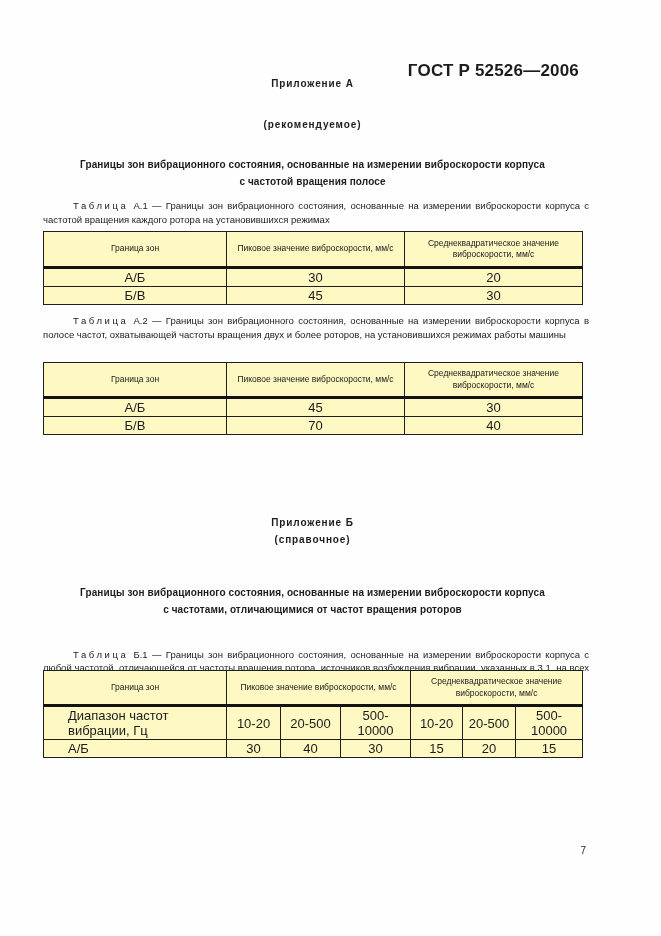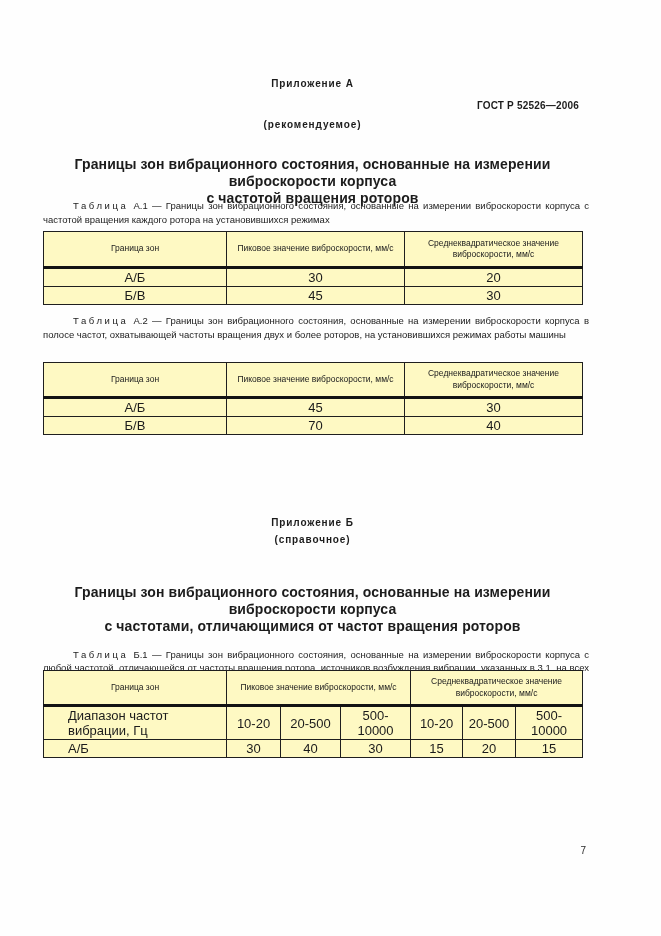--- a/index.html
+++ b/index.html
@@ -4,33 +4,33 @@
 <style>
   *{box-sizing:border-box;}
   html,body{margin:0;padding:0;}
   body{width:661px;height:936px;background:#ffffff;}
   .page{
     position:relative;width:661px;height:936px;background:#fefefe;
     font-family:"Liberation Sans","DejaVu Sans",sans-serif;color:#1c1c1c;overflow:hidden;
   }
   .doc-code{
     position:absolute;top:61px;left:43px;width:536px;text-align:right;
-    font-weight:700;font-size:10px;letter-spacing:.2px;margin-top:39px;
+    font-weight:700;font-size:17px;letter-spacing:.2px;
   }
   .app-title{
     position:absolute;left:43px;width:539px;text-align:center;
     font-weight:700;font-size:10px;letter-spacing:.9px;
   }
   .app-a-title{top:78px;text-align:center;}
   .app-a-sub{top:119px;text-align:center;}
   .app-b-title{top:517px;}
   .app-b-sub{top:534px;}
   .heading{
     position:absolute;left:43px;width:539px;text-align:center;
-    font-weight:700;font-size:14px;line-height:17px;letter-spacing:.1px;
+    font-weight:700;font-size:10px;line-height:17px;letter-spacing:.1px;
   }
   .heading-a{top:156px;}
   .heading-b{top:584px;}
   .caption{
     position:absolute;left:43px;width:546px;margin:0;
     font-size:9.5px;line-height:13.8px;text-align:justify;color:#222;
   }
   .caption-a1{top:199px;}
   .caption-a2{top:314px;}
   .caption-b1{top:648px;line-height:13.4px;}
@@ -70,21 +70,21 @@
 
 <div class="page">
 
   <div class="doc-code">ГОСТ Р 52526—2006</div>
 
   <div class="app-title app-a-title">Приложение А</div>
   <div class="app-title app-a-sub">(рекомендуемое)</div>
 
   <div class="heading heading-a">
     <div>Границы зон вибрационного состояния, основанные на измерении виброскорости корпуса</div>
-    <div>с частотой вращения роторов</div>
+    <div>с частотой вращения полосе</div>
   </div>
 
   <p class="caption caption-a1"><span class="cap-label">Таблица</span><span>А.1 — Границы зон вибрационного состояния, основанные на измерении виброскорости корпуса с частотой вращения каждого ротора на установившихся режимах</span></p>
 
   <table class="gtable tA1">
     <colgroup>
         <col style="width:183px">
         <col style="width:178px">
         <col style="width:178px">
       </colgroup>

